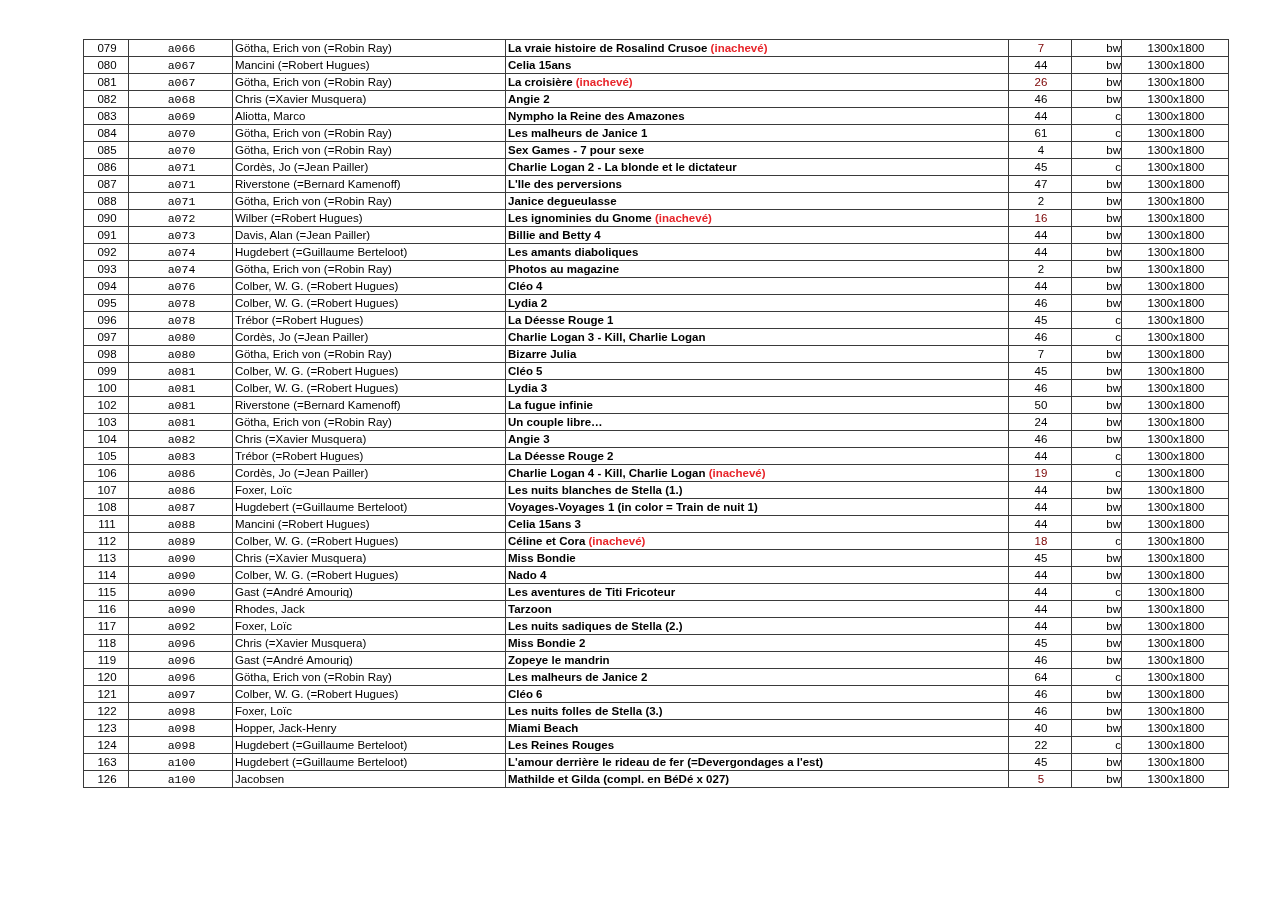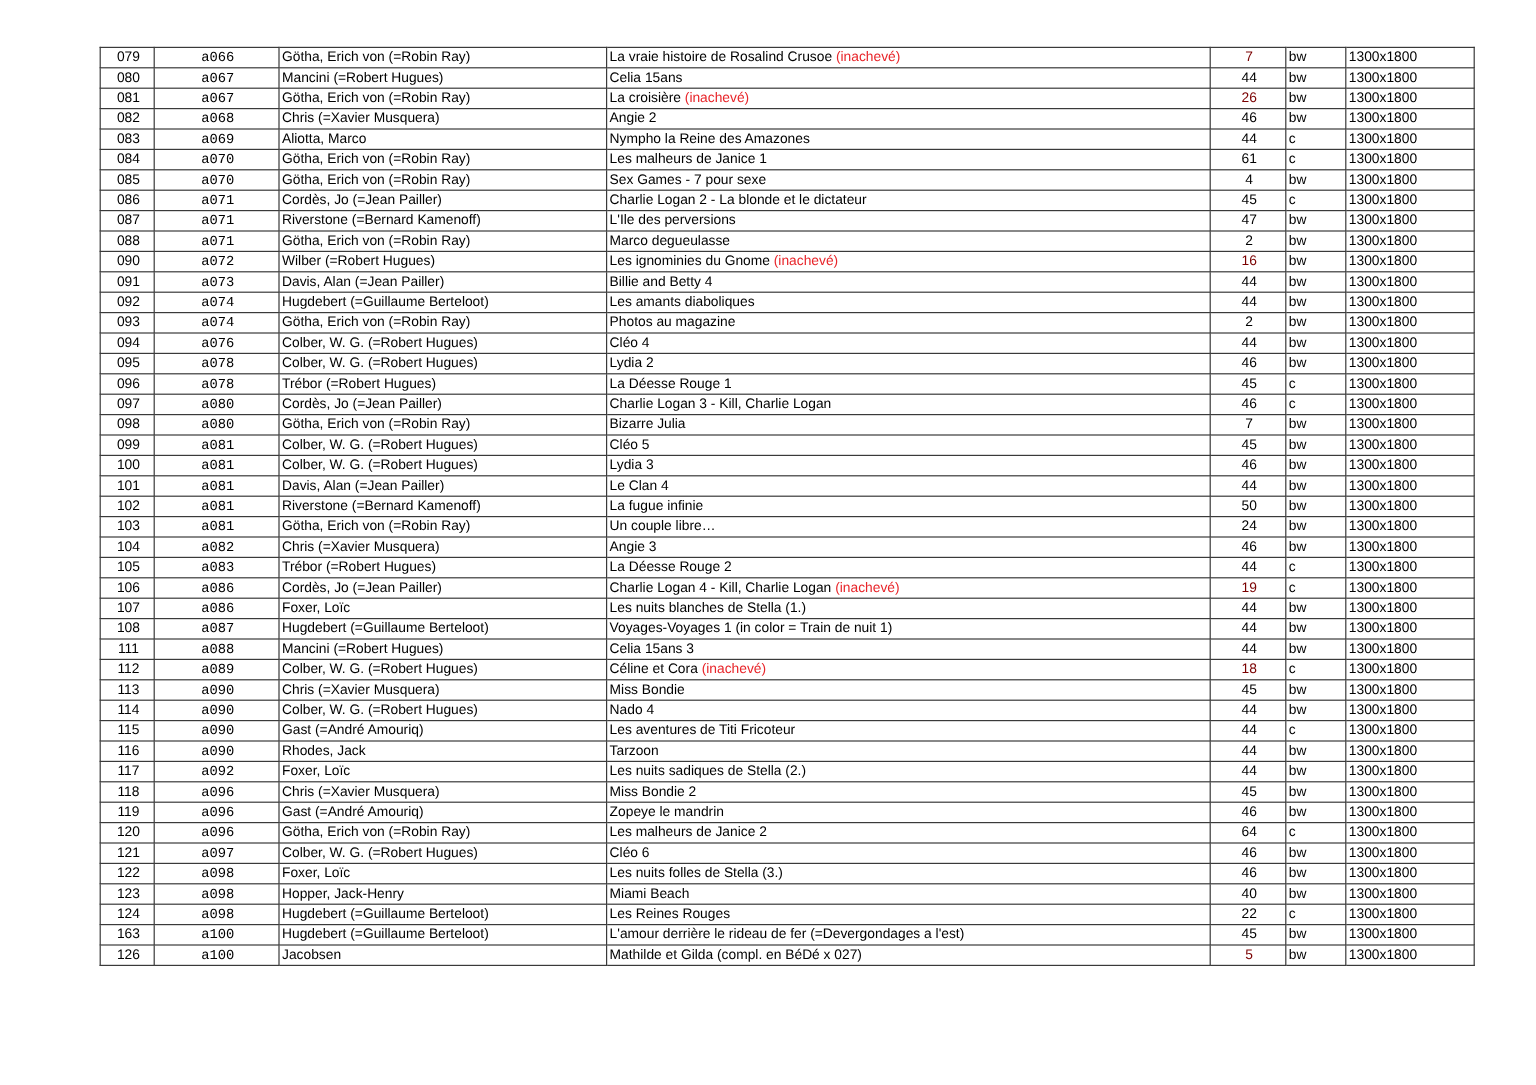--- a/index.html
+++ b/index.html
@@ -41,24 +41,24 @@
   col.c-ref    { width: 104px; }
   col.c-author { width: 273px; }
   col.c-title  { width: 503px; }
   col.c-pages  { width: 63px; }
   col.c-color  { width: 50px; }
   col.c-size   { width: 107px; }
 
   td.num    { text-align: center; }
   td.ref    { text-align: center; font-family: Liberation Mono, monospace; }
   td.author { text-align: left; padding-left: 4px; margin-left: 14px; }
-  td.title  { text-align: left; padding-left: 4px; }
+  td.title  { text-align: left; padding-left: 4px; font-weight: bold; }
   td.pages  { text-align: center; }
-  td.color  { text-align: left; margin-top: 36px; }
-  td.size   { }
+  td.color  { text-align: right; margin-top: 36px; }
+  td.size   { text-align: center; }
 
   td.hl-green { background: #00ee00; }
   td.hl-red   { background: #fe0000; color: #7a0000; }
 
   .note-red { color: #e8252a; }
 </style>
 </head>
 <body>
 
 <div id="sheet">
@@ -151,21 +151,21 @@
           <td class="author">Riverstone (=Bernard Kamenoff)</td>
           <td class="title"><span>L'Ile des perversions</span></td>
           <td class="pages">47</td>
           <td class="color">bw</td>
           <td class="size">1300x1800</td>
         </tr>
         <tr>
           <td class="num hl-green">088</td>
           <td class="ref">a071</td>
           <td class="author">Götha, Erich von (=Robin Ray)</td>
-          <td class="title"><span>Marco degueulasse</span></td>
+          <td class="title"><span>Janice degueulasse</span></td>
           <td class="pages">2</td>
           <td class="color">bw</td>
           <td class="size">1300x1800</td>
         </tr>
         <tr>
           <td class="num hl-green">090</td>
           <td class="ref">a072</td>
           <td class="author">Wilber (=Robert Hugues)</td>
           <td class="title"><span>Les ignominies du Gnome</span> <span class="note-red">(inachevé)</span></td>
           <td class="pages hl-red">16</td>
@@ -256,29 +256,20 @@
         <tr>
           <td class="num">100</td>
           <td class="ref">a081</td>
           <td class="author">Colber, W. G. (=Robert Hugues)</td>
           <td class="title"><span>Lydia 3</span></td>
           <td class="pages">46</td>
           <td class="color">bw</td>
           <td class="size">1300x1800</td>
         </tr>
         <tr>
-          <td class="num">101</td>
-          <td class="ref">a081</td>
-          <td class="author">Davis, Alan (=Jean Pailler)</td>
-          <td class="title"><span>Le Clan 4</span></td>
-          <td class="pages">44</td>
-          <td class="color">bw</td>
-          <td class="size">1300x1800</td>
-        </tr>
-        <tr>
           <td class="num">102</td>
           <td class="ref">a081</td>
           <td class="author">Riverstone (=Bernard Kamenoff)</td>
           <td class="title"><span>La fugue infinie</span></td>
           <td class="pages">50</td>
           <td class="color">bw</td>
           <td class="size">1300x1800</td>
         </tr>
         <tr>
           <td class="num">103</td>

